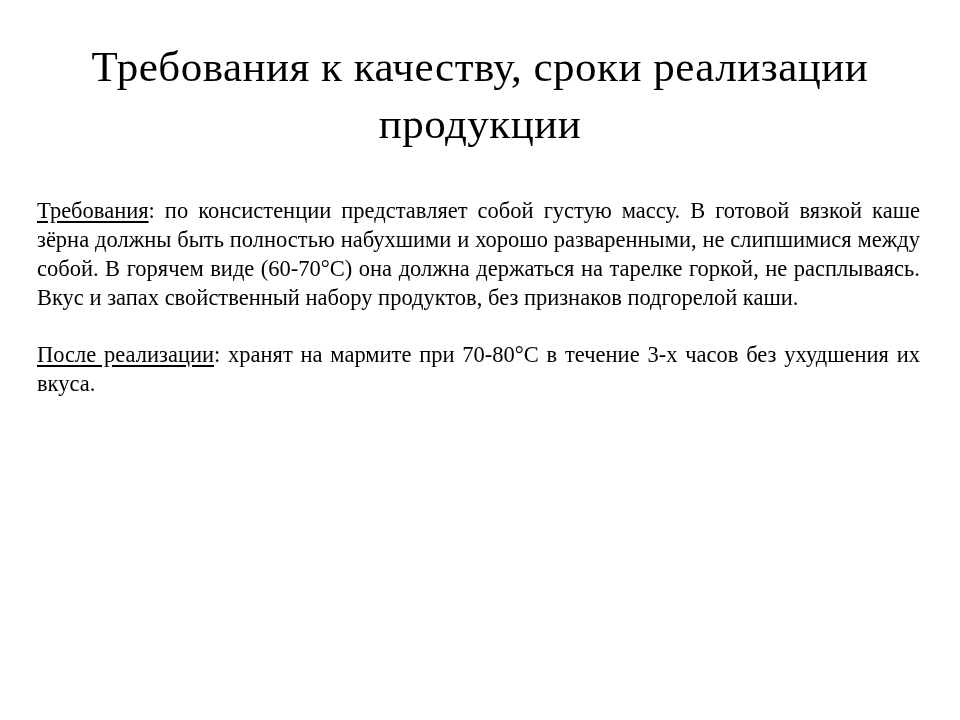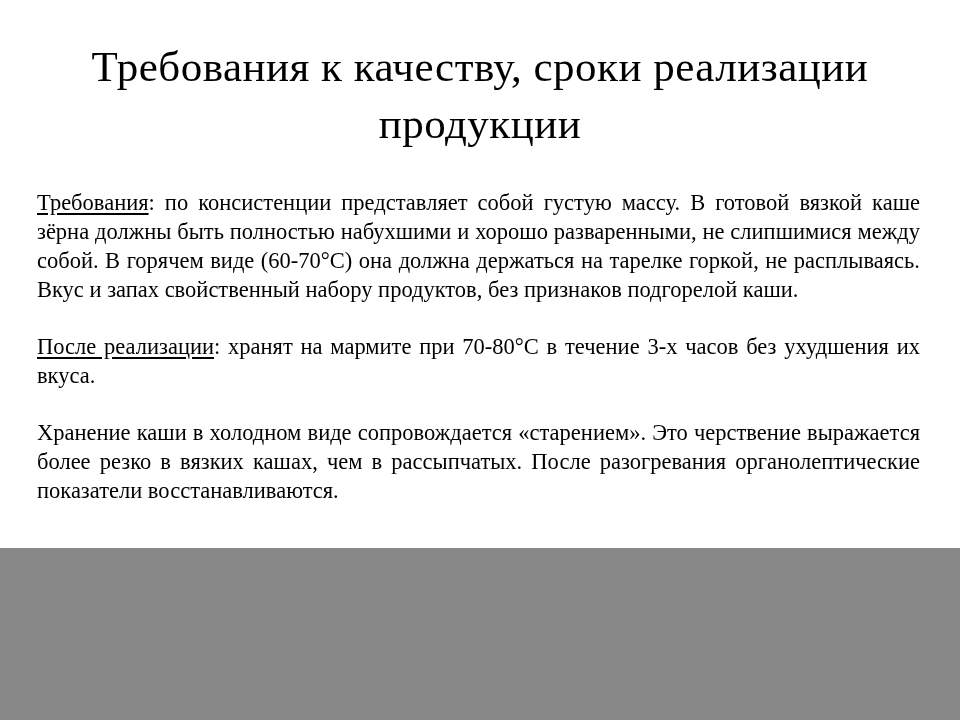--- a/index.html
+++ b/index.html
@@ -3,21 +3,21 @@
 <meta charset="utf-8">
 <style>
   html, body {
     margin: 0;
     padding: 0;
     background: #888;
   }
   .slide {
     position: relative;
     width: 960px;
-    height: 548px;
+    height: 720px;
     margin: 0 auto;
     background: #ffffff;
     font-family: "Liberation Serif", "DejaVu Serif", serif;
     color: #000000;
     overflow: hidden;
     box-sizing: border-box;
   }
   .slide-title {
     margin: 38px 60px 0 60px;
     font-size: 43px;
@@ -27,21 +27,21 @@
     letter-spacing: 0.5px;
     color: #000000;
   }
   .slide-body {
     position: absolute;
     top: 188px;
     left: 37px;
     right: 40px;
   }
   .body-paragraph {
-    margin: 0 0 28px 0;
+    margin: 8px 0 28px 0;
     font-size: 22.5px;
     line-height: 29px;
     text-align: justify;
     text-justify: inter-word;
     color: #000000;
   }
   .lead-term {
     text-decoration: underline;
     text-underline-offset: 3px;
   }
@@ -55,16 +55,15 @@
 <div class="slide">
 
   <h1 class="slide-title">Требования к качеству, сроки реализации продукции</h1>
 
   <div class="slide-body">
 
     <p class="body-paragraph"><span class="lead-term">Требования</span><span>: по консистенции представляет собой густую массу. В готовой вязкой каше зёрна должны быть полностью набухшими и хорошо разваренными, не слипшимися между собой. В горячем виде (60-70°С) она должна держаться на тарелке горкой, не расплываясь. Вкус и запах свойственный набору продуктов, без признаков подгорелой каши.</span></p>
 
     <p class="body-paragraph"><span class="lead-term">После реализации</span><span>: хранят на мармите при 70-80°С в течение 3-х часов без ухудшения их вкуса.</span></p>
 
-    <p class="body-paragraph"><span>Хранение каши в холодном виде сопровождается «старением». Это черствение выражается более резко в вязких кашах, чем в рассыпчатых. После разогревания органолептические показатели восстанавливаются.</span></p>
 
   </div>
 </div>
 
 </body></html>

